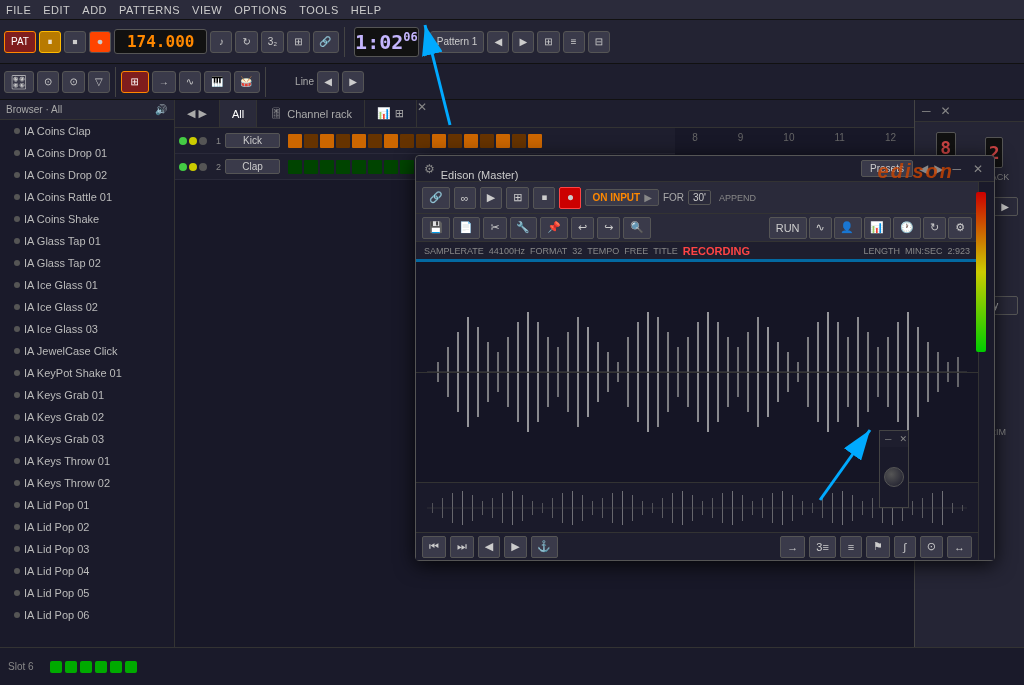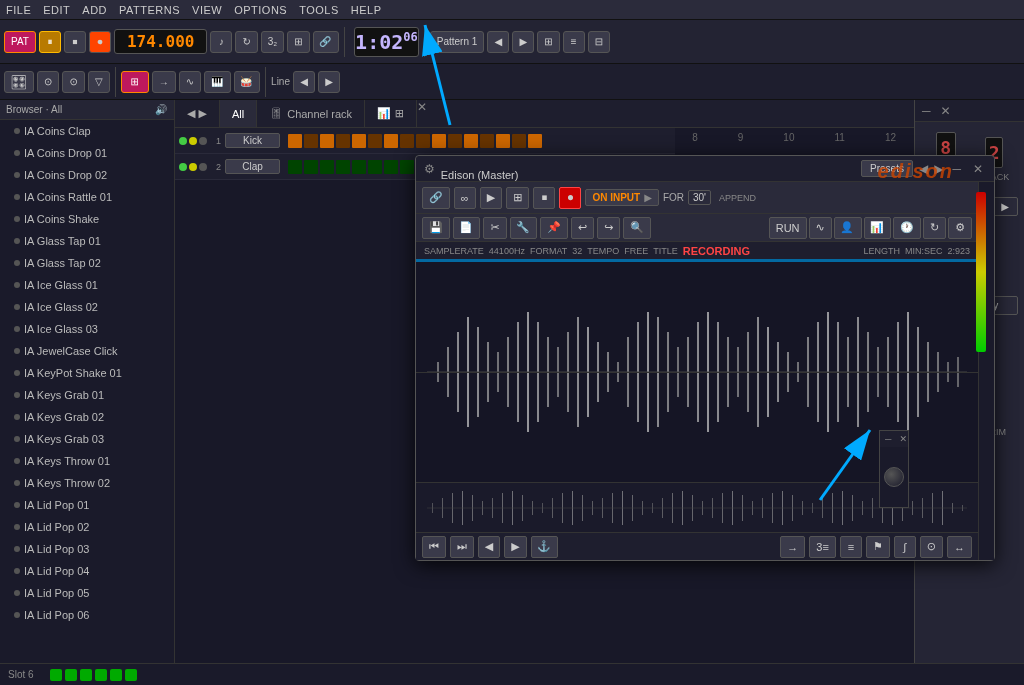--- a/index.html
+++ b/index.html
@@ -49,21 +49,21 @@
       color: #ccc;
       padding: 3px 6px;
       font-size: 10px;
       cursor: pointer;
       display: flex;
       align-items: center;
       justify-content: center;
       min-width: 22px;
       height: 22px;
     }
-    .tb-btn.orange { background: #be185d; border-color: #ff8800; color: #fff; }
+    .tb-btn.orange { background: #7f1d1d; border-color: #ff8800; color: #fff; }
     .tb-btn.yellow { background: #b87a00; border-color: #ffbb00; color: #fff; }
     .tb-btn.active { background: #ff4400; }
     .tb-sep { width: 1px; height: 30px; background: #444; margin: 0 2px; }
     .bpm-display {
       background: #111;
       border: 1px solid #555;
       border-radius: 3px;
       color: #ff8800;
       font-size: 16px;
       font-weight: bold;
@@ -344,21 +344,21 @@
       gap: 4px;
       border-top: 1px solid #333;
     }
 
     
     .bottom-bar {
       position: absolute;
       bottom: 0;
       left: 0;
       right: 0;
-      height: 22px;
+      height: 38px;
       background: #1a1a2a;
       border-top: 1px solid #333;
       display: flex;
       align-items: center;
       padding: 8px 8px;
       gap: 8px;
     }
 
     .edison-logo {
       position: absolute;
@@ -520,21 +520,21 @@
   <div class="tb-btn">⊙</div>
   <div class="tb-btn">⊙</div>
   <div class="tb-btn">▽</div>
   <div class="tb-sep"></div>
   <div class="tb-btn orange" style="width:28px;">⊞</div>
   <div class="tb-btn">→</div>
   <div class="tb-btn">∿</div>
   <div class="tb-btn">🎹</div>
   <div class="tb-btn">🥁</div>
   <div class="tb-sep"></div>
-  <span style="color:#aaa;font-size:10px;">Line</span>
+  <span style="color:#aaa;font-size:10px;margin-left:24px;">Line</span>
   <div class="tb-btn">◀</div>
   <div class="tb-btn">▶</div>
 </div>
 
 <div class="main-area">
 
   <div class="sidebar">
     <div class="sidebar-header">
       <span>Browser · All</span>
       <span style="margin-left:auto;color:#888;cursor:pointer;">🔊</span>

